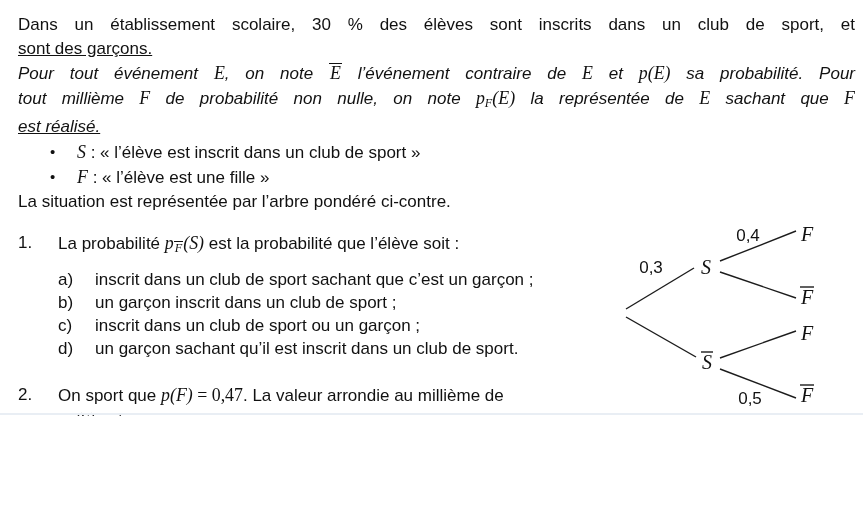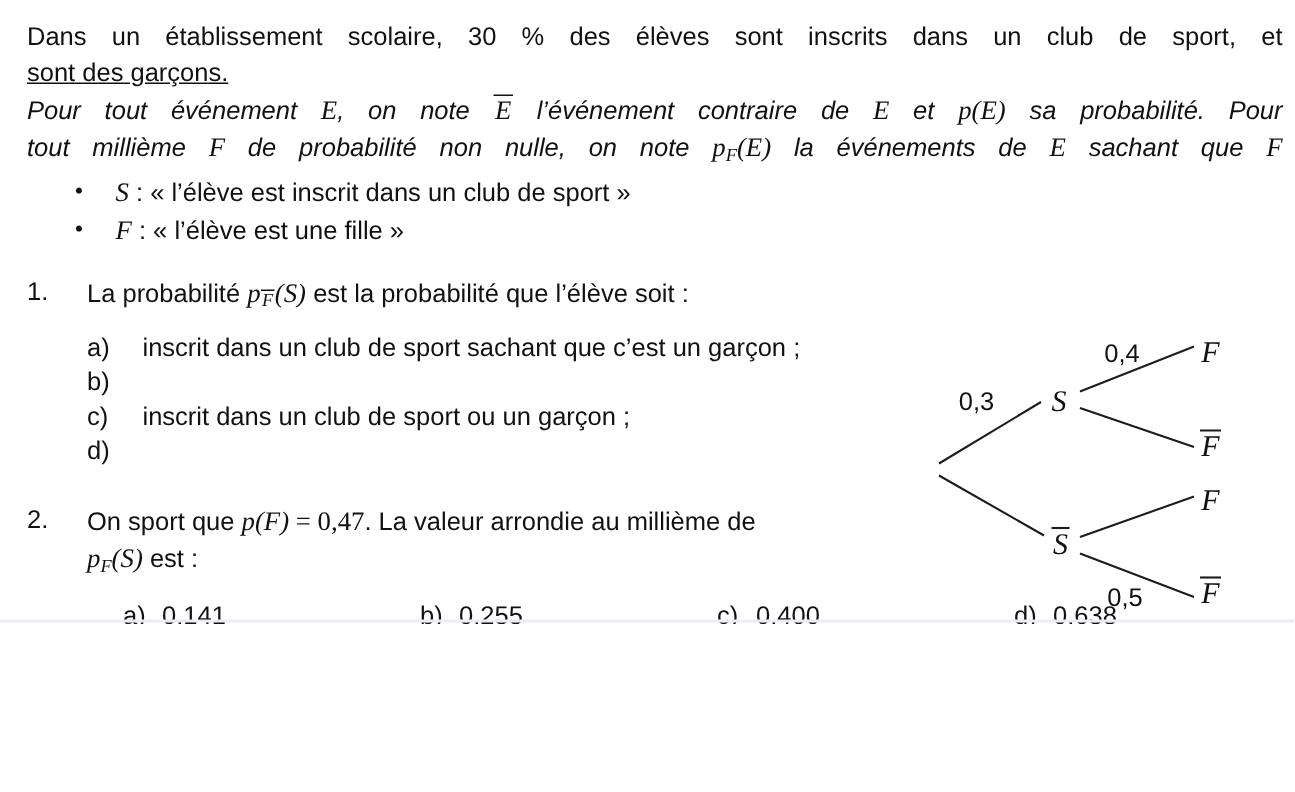--- a/index.html
+++ b/index.html
@@ -64,55 +64,59 @@
 <div class="page">
   <div class="content">
 
     <div>
       <div class="jl"><span class="seg-p">Dans un établissement scolaire, 30 % des élèves sont inscrits dans un club de sport, et</span></div>
       <div class="ll"><span class="seg-p">sont des garçons.</span></div>
     </div>
 
     <div class="para-italic">
       <div class="jl"><span class="seg-p">Pour tout événement </span><span class="seg-m">E</span><span class="seg-p">, on note </span><span class="seg-mb">E</span><span class="seg-p"> l’événement contraire de </span><span class="seg-m">E</span><span class="seg-p"> et </span><span class="seg-m">p(E)</span><span class="seg-p"> sa probabilité. Pour</span></div>
-      <div class="jl"><span class="seg-p">tout millième </span><span class="seg-m">F</span><span class="seg-p"> de probabilité non nulle, on note </span><span class="seg-m">p</span><span class="seg-msub">F</span><span class="seg-m">(E)</span><span class="seg-p"> la événements de </span><span class="seg-m">E</span><span class="seg-p"> sachant que </span><span class="seg-m">F</span></div>
+      <div class="jl"><span class="seg-p">tout millième </span><span class="seg-m">F</span><span class="seg-p"> de probabilité non nulle, on note </span><span class="seg-m">p</span><span class="seg-msub">F</span><span class="seg-m">(E)</span><span class="seg-p"> la représentée de </span><span class="seg-m">E</span><span class="seg-p"> sachant que </span><span class="seg-m">F</span></div>
+      <div class="ll"><span class="seg-p">est réalisé.</span></div>
     </div>
 
 
     <div class="bullets">
       <div class="bullet-row">
         <span class="bullet-dot">•</span>
         <span><span class="seg-m">S</span><span class="seg-p"> : « l’élève est inscrit dans un club de sport »</span></span>
       </div>
       <div class="bullet-row">
         <span class="bullet-dot">•</span>
         <span><span class="seg-m">F</span><span class="seg-p"> : « l’élève est une fille »</span></span>
       </div>
     </div>
 
+    <div class="p4">La situation est représentée par l’arbre pondéré ci-contre.</div>
 
     <div class="q1 q-row">
       <span class="q-num">1.</span>
       <span class="q-body"><span class="seg-p">La probabilité </span><span class="seg-m">p</span><span class="seg-msubb">F</span><span class="seg-m">(S)</span><span class="seg-p"> est la probabilité que l’élève soit :</span></span>
     </div>
 
     <div class="q1-options">
       <div class="opt">
         <span class="opt-letter">a)</span>
         <span>inscrit dans un club de sport sachant que c’est un garçon ;</span>
       </div>
       <div class="opt">
         <span class="opt-letter">b)</span>
+        <span>un garçon inscrit dans un club de sport ;</span>
       </div>
       <div class="opt">
         <span class="opt-letter">c)</span>
         <span>inscrit dans un club de sport ou un garçon ;</span>
       </div>
       <div class="opt">
         <span class="opt-letter">d)</span>
+        <span>un garçon sachant qu’il est inscrit dans un club de sport.</span>
       </div>
     </div>
 
     <div class="q2 q-row">
       <span class="q-num">2.</span>
       <span class="q-body">
         <div><span class="seg-p">On sport que </span><span class="seg-m">p(F)</span><span class="seg-mr"> = 0,47</span><span class="seg-p">. La valeur arrondie au millième de</span></div>
         <div><span class="seg-m">p</span><span class="seg-msub">F</span><span class="seg-m">(S)</span><span class="seg-p"> est :</span></div>
       </span>
     </div>

